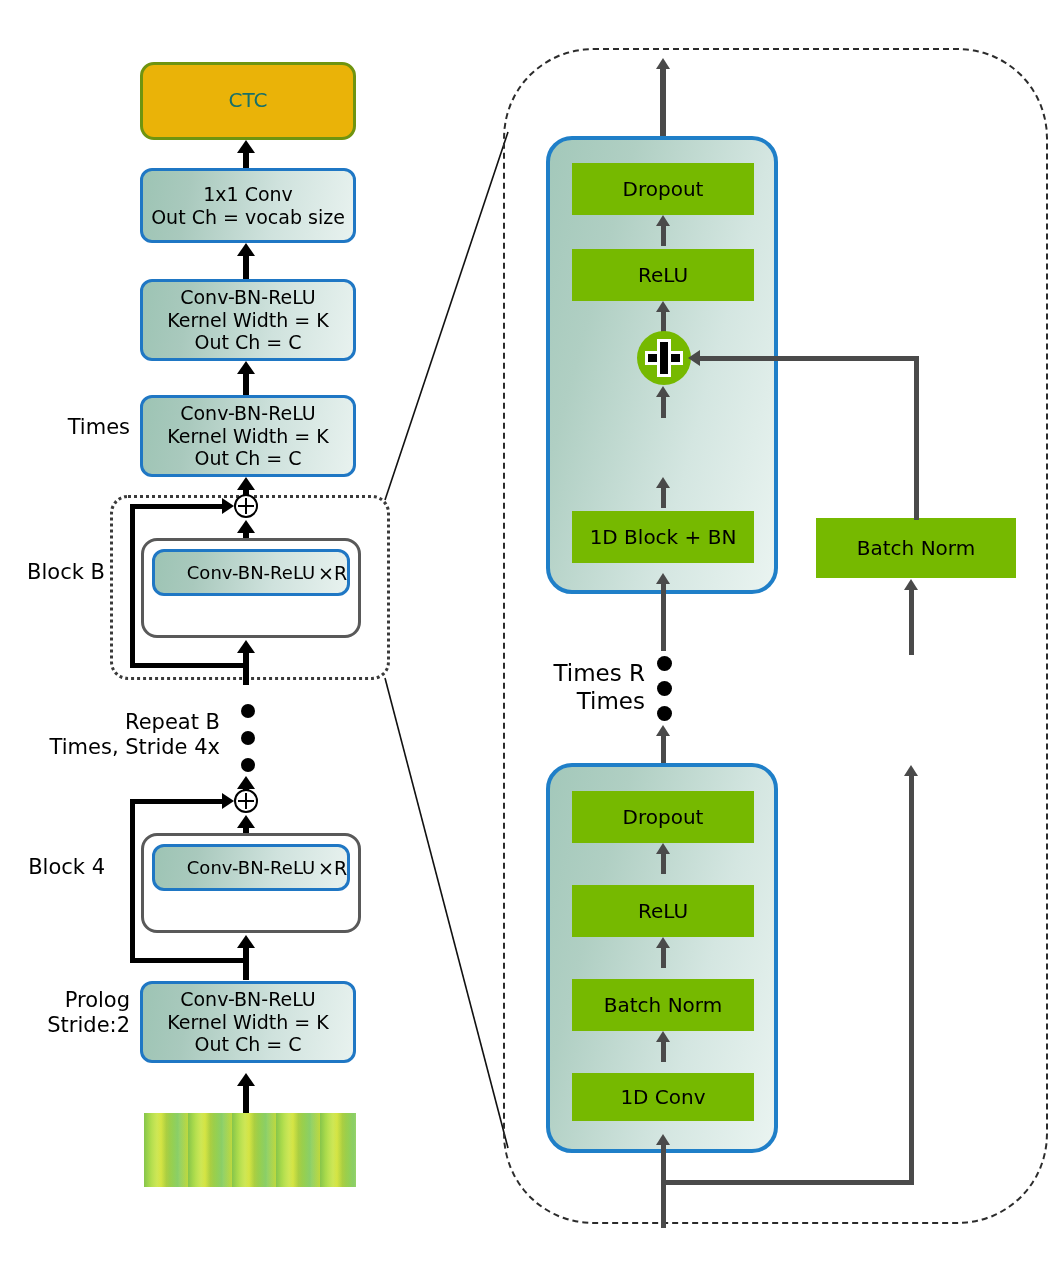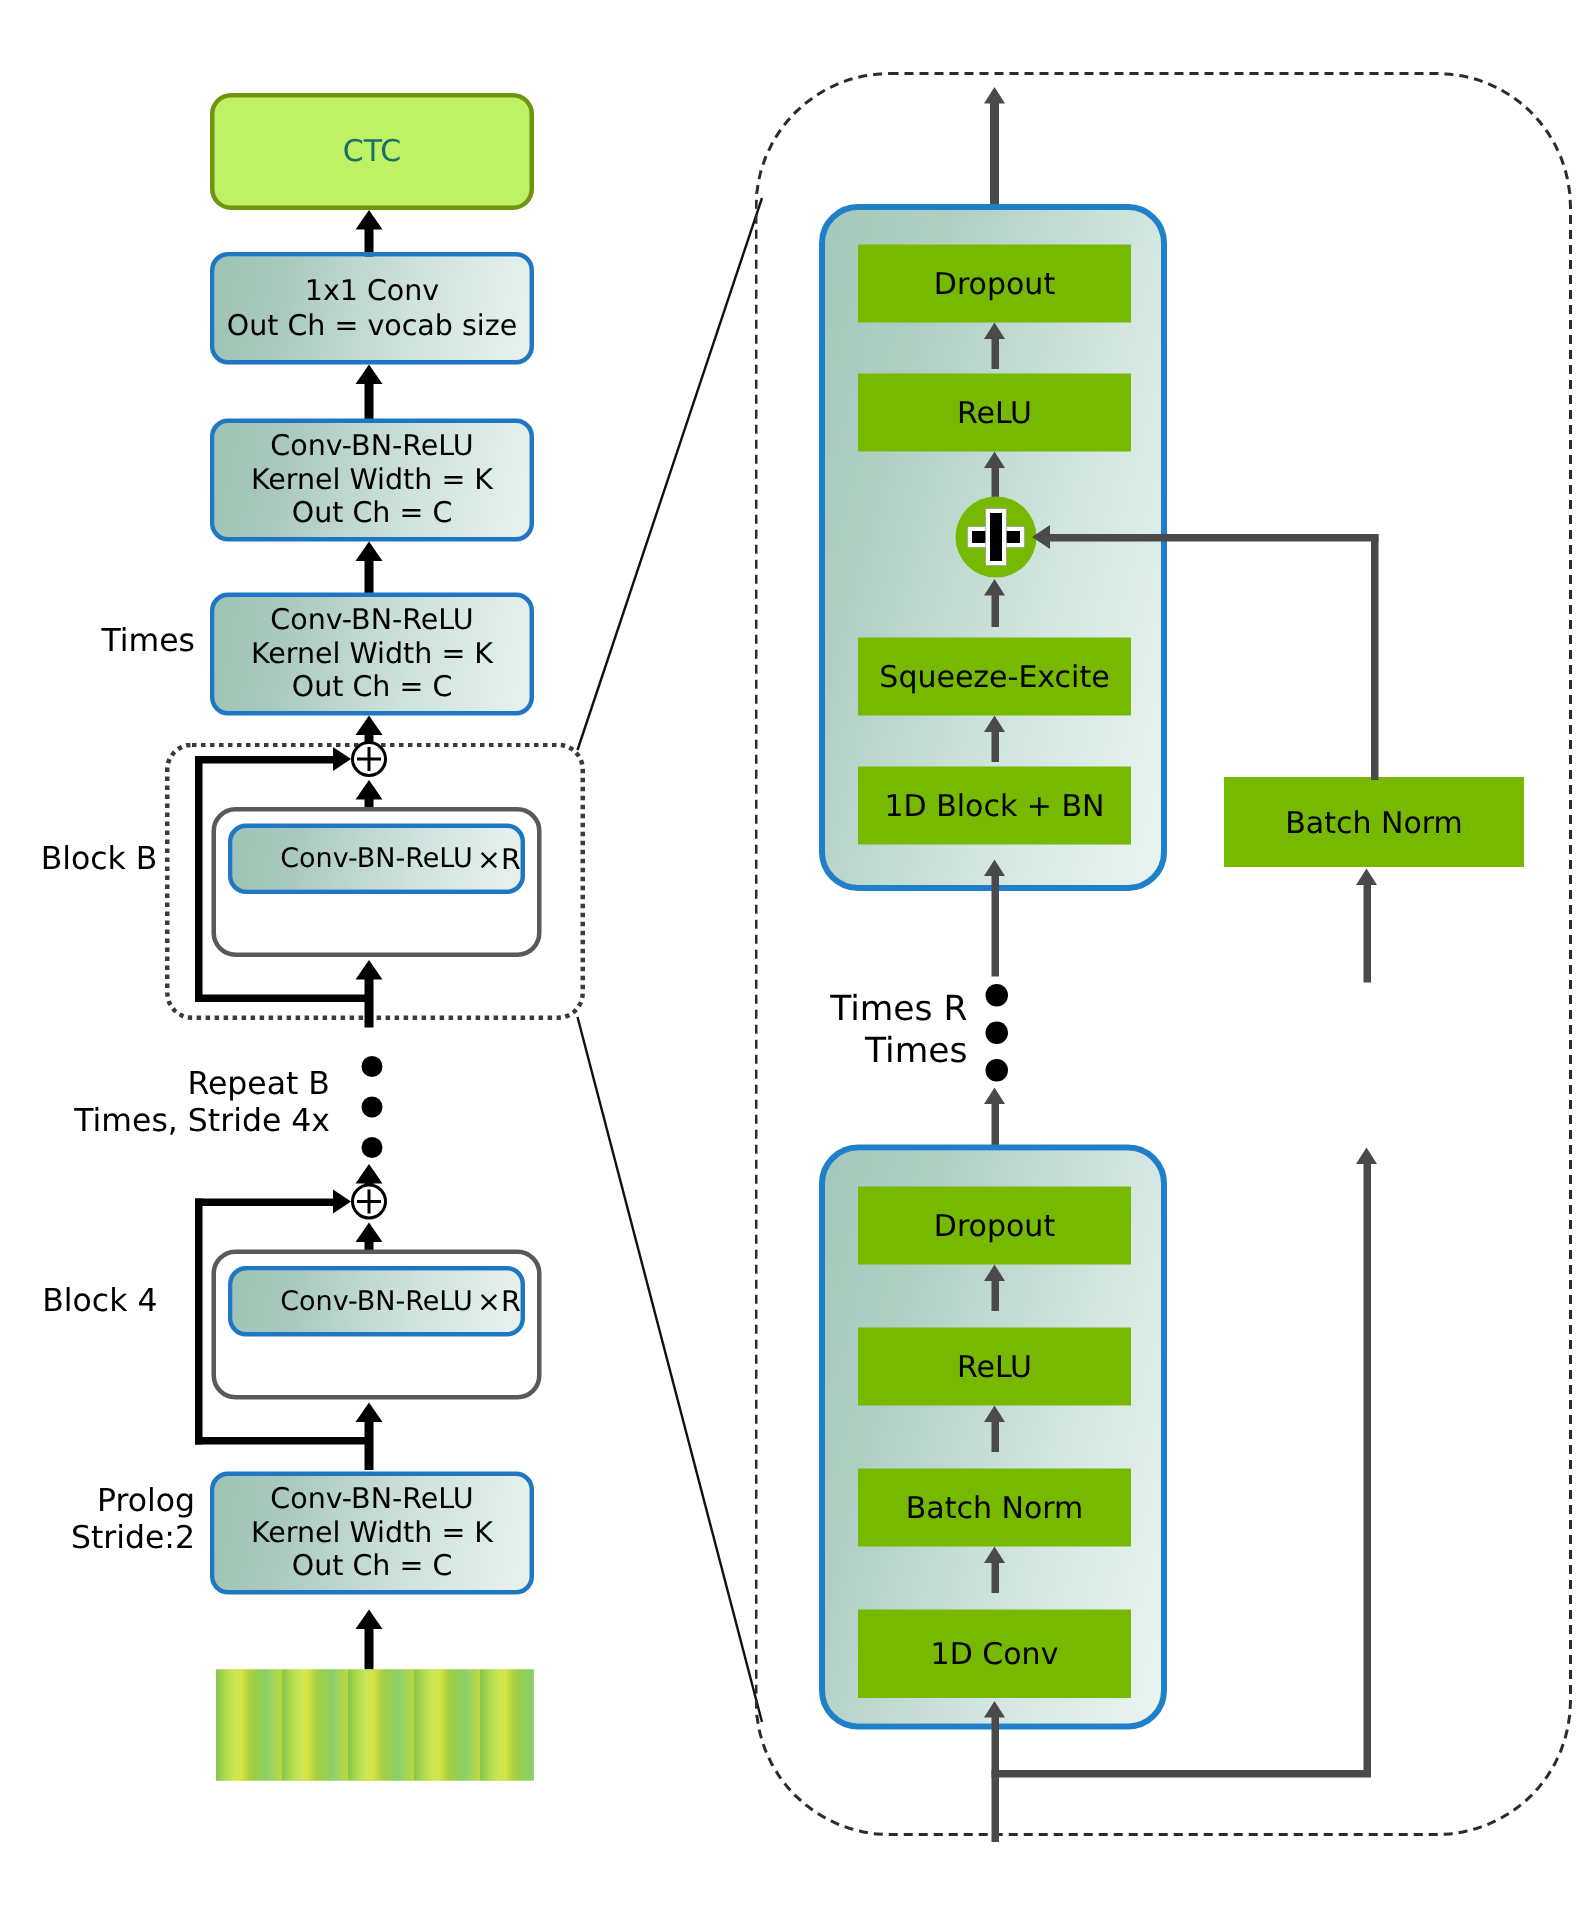--- a/index.html
+++ b/index.html
@@ -32,21 +32,21 @@
   }
   .teal {
     background: linear-gradient(100deg, #9dc4b4 0%, #a9c9bd 22%, #cfe2dd 62%, #e8f2ef 100%);
     border: 3px solid #1f77c4;
     border-radius: 12px;
     font-size: 19px;
   }
   .teal .ln { display: block; white-space: nowrap; }
 
   .ctc {
-    background: #bef264;
+    background: #eab308;
     border: 3px solid #6f9410;
     border-radius: 14px;
     color: #17706a;
     font-size: 20px;
   }
 
   .greenbar {
     background: #76b900;
     color: #000;
     font-size: 20px;
@@ -314,23 +314,20 @@
   <div class="abs arrowhead-up-gry" style="left:656px; top:301px;"></div>
 
   <div class="abs plus-circle" style="left:637px; top:331px; width:54px; height:54px;">
     <div class="pc-h" style="left:8px; top:20px; width:38px; height:14px;"></div>
     <div class="pc-v" style="left:20px; top:8px; width:14px; height:38px;"></div>
   </div>
 
   <div class="abs vline-gry" style="left:661px; top:396px; width:5px; height:22px;"></div>
   <div class="abs arrowhead-up-gry" style="left:656px; top:386px;"></div>
 
-  <div class="abs greenbar" style="left:572px; top:425px; width:182px; height:52px;">
-    <span>Squeeze-Excite</span>
-  </div>
 
   <div class="abs vline-gry" style="left:661px; top:487px; width:5px; height:21px;"></div>
   <div class="abs arrowhead-up-gry" style="left:656px; top:477px;"></div>
 
   <div class="abs greenbar" style="left:572px; top:511px; width:182px; height:52px;">
     <span>1D Block + BN</span>
   </div>
 
   <div class="abs vline-gry" style="left:661px; top:583px; width:5px; height:68px;"></div>
   <div class="abs arrowhead-up-gry" style="left:656px; top:573px;"></div>
@@ -363,21 +360,21 @@
   <div class="abs vline-gry" style="left:661px; top:947px; width:5px; height:21px;"></div>
   <div class="abs arrowhead-up-gry" style="left:656px; top:937px;"></div>
 
   <div class="abs greenbar" style="left:572px; top:979px; width:182px; height:52px;">
     <span>Batch Norm</span>
   </div>
 
   <div class="abs vline-gry" style="left:661px; top:1041px; width:5px; height:21px;"></div>
   <div class="abs arrowhead-up-gry" style="left:656px; top:1031px;"></div>
 
-  <div class="abs greenbar" style="left:572px; top:1073px; width:182px; height:59px;">
+  <div class="abs greenbar" style="left:572px; top:1073px; width:182px; height:48px;">
     <span>1D Conv</span>
   </div>
 
   <div class="abs vline-gry" style="left:661px; top:1144px; width:5px; height:84px;"></div>
   <div class="abs arrowhead-up-gry" style="left:656px; top:1134px;"></div>
 
   <div class="abs hline-gry" style="left:661px; top:1180px; width:253px; height:5px;"></div>
   <div class="abs vline-gry" style="left:909px; top:775px; width:5px; height:405px;"></div>
   <div class="abs arrowhead-up-gry" style="left:904px; top:765px;"></div>
 

